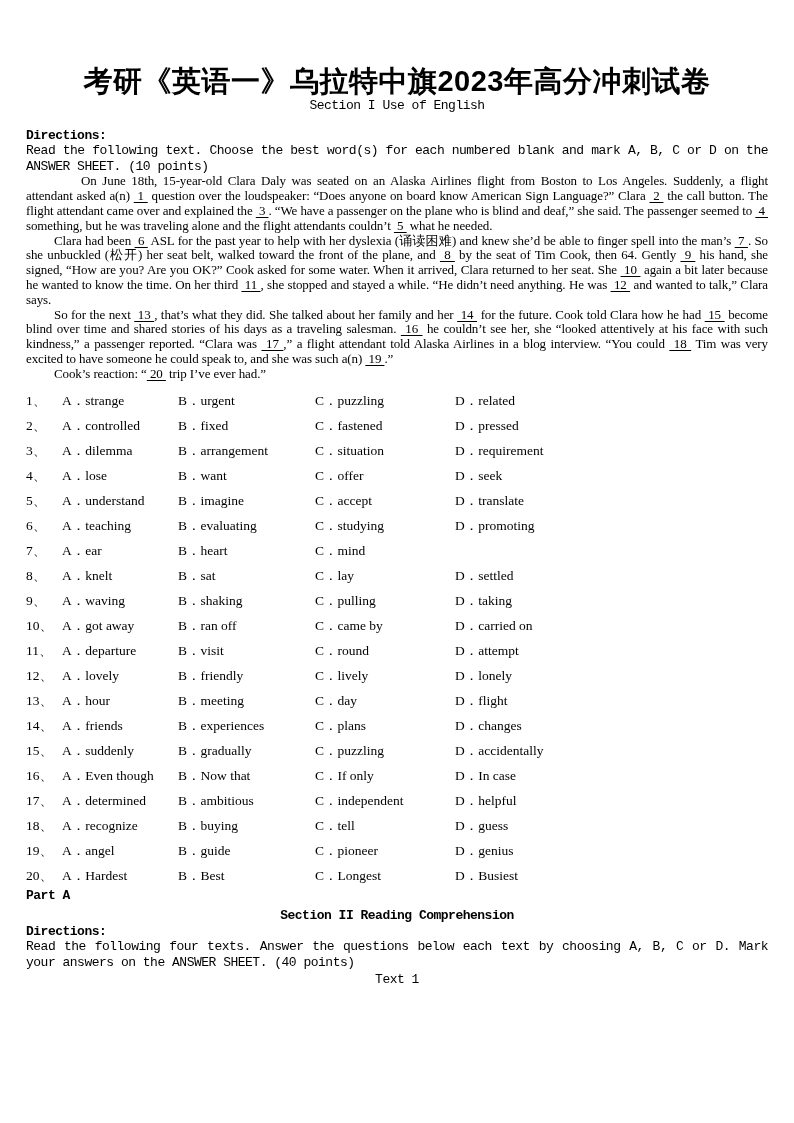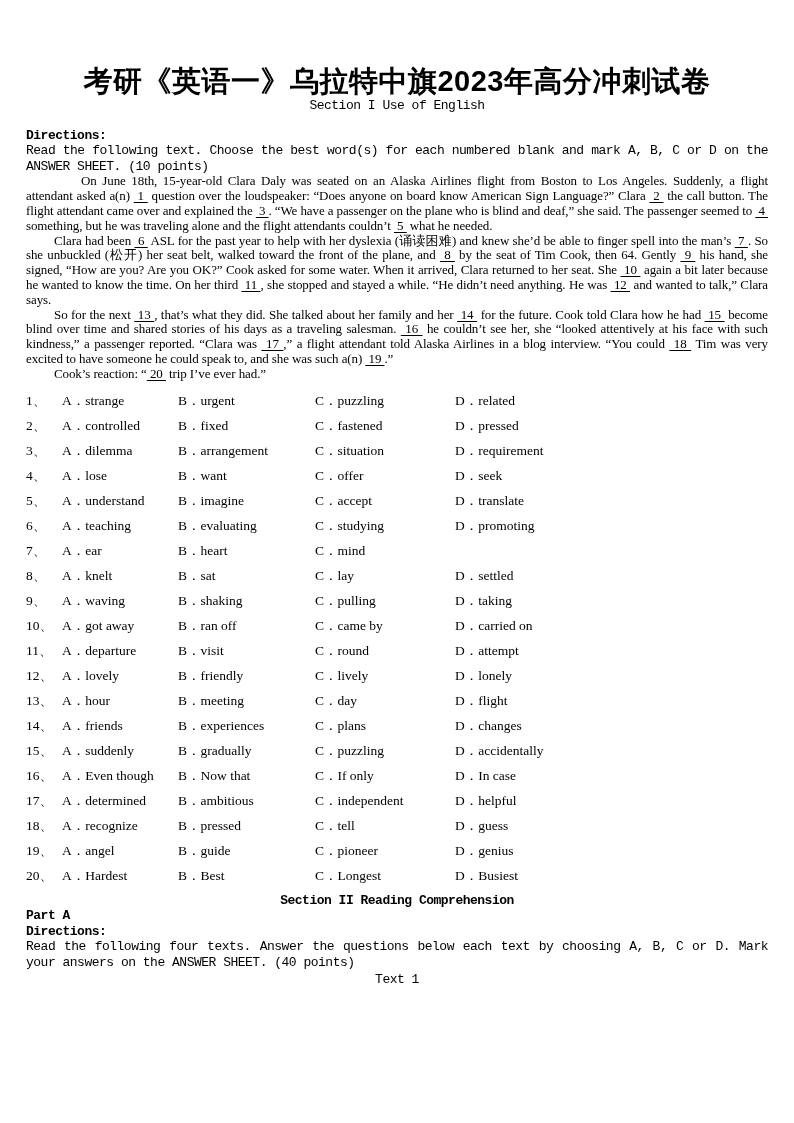--- a/index.html
+++ b/index.html
@@ -171,21 +171,21 @@
       <span class="q-num">17、</span>
       <span class="q-opt">A．determined</span>
       <span class="q-opt">B．ambitious</span>
       <span class="q-opt">C．independent</span>
       <span class="q-opt">D．helpful</span>
     </div>
 
     <div class="q-row">
       <span class="q-num">18、</span>
       <span class="q-opt">A．recognize</span>
-      <span class="q-opt">B．pressed</span>
+      <span class="q-opt">B．buying</span>
       <span class="q-opt">C．tell</span>
       <span class="q-opt">D．guess</span>
     </div>
 
     <div class="q-row">
       <span class="q-num">19、</span>
       <span class="q-opt">A．angel</span>
       <span class="q-opt">B．guide</span>
       <span class="q-opt">C．pioneer</span>
       <span class="q-opt">D．genius</span>
@@ -193,19 +193,19 @@
 
     <div class="q-row">
       <span class="q-num">20、</span>
       <span class="q-opt">A．Hardest</span>
       <span class="q-opt">B．Best</span>
       <span class="q-opt">C．Longest</span>
       <span class="q-opt">D．Busiest</span>
     </div>
   </div>
 
+  <div class="mono bold">Part A</div>
   <div class="mono bold center s2-head">Section II Reading Comprehension</div>
-  <div class="mono bold">Part A</div>
   <div class="mono bold">Directions:</div>
   <div class="mono just">Read the following four texts. Answer the questions below each text by choosing A, B, C or D. Mark your answers on the ANSWER SHEET.  (40 points)</div>
   <div class="mono center text1-head">Text 1</div>
 
 </div>
 
 </body></html>

